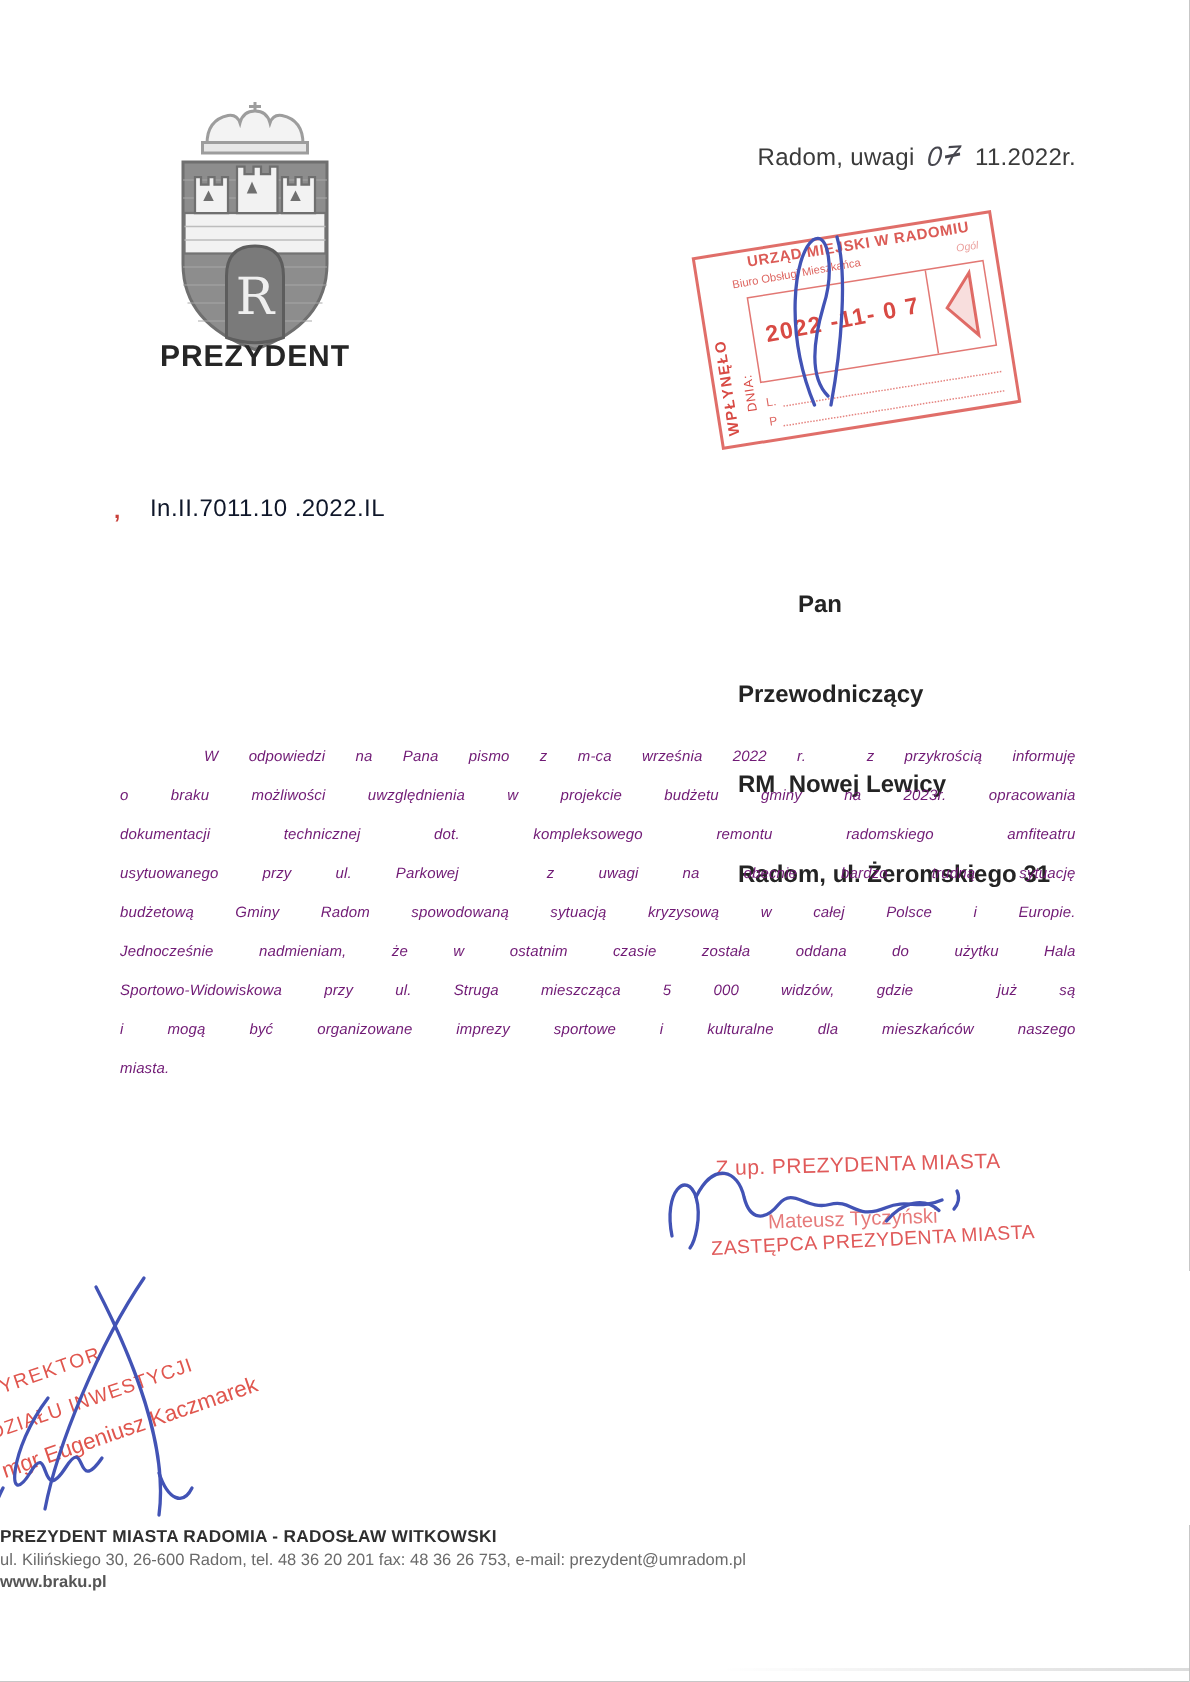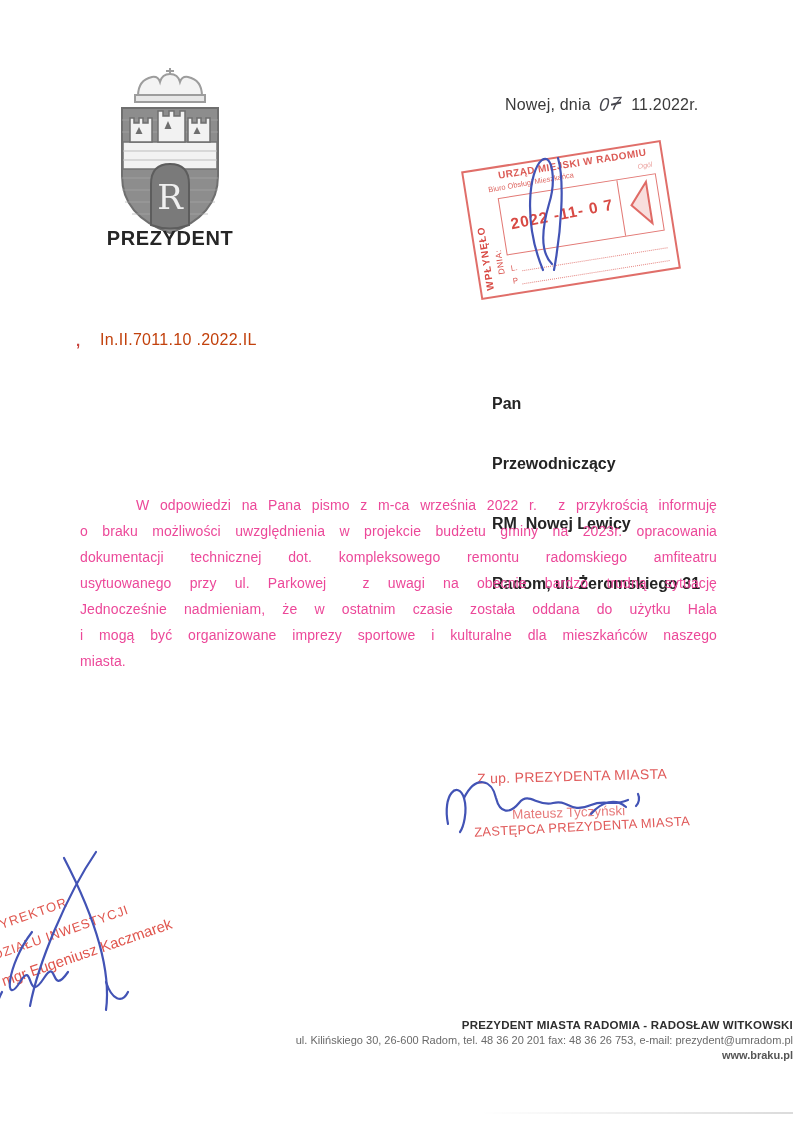--- a/index.html
+++ b/index.html
@@ -37,27 +37,27 @@
   .stamp-date{position:absolute; left:4px; top:16px; width:112px; text-align:center;
     font-size:15.5px; font-weight:bold; letter-spacing:1px; transform:rotate(-2deg); white-space:nowrap;}
   .stamp-divider{position:absolute; right:38px; top:0; bottom:0; width:0; border-left:1.5px solid rgba(216,74,68,.75);}
   .stamp-arrow{position:absolute; right:4px; top:2px; width:30px; height:50px;}
   .stamp-row{position:absolute; left:32px; right:8px; display:flex; align-items:flex-end; font-size:8px; opacity:.85;}
   .stamp-row .lead{flex:1; border-bottom:1.5px dotted rgba(216,74,68,.8); margin-left:4px; height:8px;}
   .row-l{bottom:20px;} .row-p{bottom:7px;}
 
   
   .red-tick{left:76px; top:332px; color:#c8403a; font-size:15px; font-weight:bold;}
-  .reference{left:100px; top:331px; font-size:16px; color:#c2410c; letter-spacing:.3px;}
+  .reference{left:100px; top:331px; font-size:16px; color:#0f172a; letter-spacing:.3px;}
   .recipient{left:492px; top:354px; font-weight:bold; color:#242424; line-height:20px; white-space:pre;}
-  .rcp1{font-size:16px;} .rcp2{font-size:17px;} .rcp3,.rcp4,.rcp5{font-size:16px;}
-
-  
-  .body-text{left:80px; top:492px; width:637px; font-size:14px; line-height:26px;
-    color:#ec4899; letter-spacing:.1px;}
+  .rcp1{font-size:16px;margin-left:40px;} .rcp2{font-size:17px;} .rcp3,.rcp4,.rcp5{font-size:16px;}
+
+  
+  .body-text{left:80px; top:492px; width:637px; font-size:10px; line-height:26px;
+    color:#701a75; letter-spacing:.1px;font-style:italic;}
   .bline{text-align:justify; text-align-last:justify; white-space:pre-wrap;}
   .bline.first{padding-left:56px;}
   .bline.last{text-align-last:left;}
 
   
   .appr{left:450px; top:768px; width:300px; height:80px; color:#e05a5a;}
   .appr-l1{position:absolute; left:27px; top:0; font-size:14px; letter-spacing:.3px; transform:rotate(-1.5deg); white-space:nowrap;}
   .appr-name{position:absolute; left:62px; top:37px; font-size:13.5px; transform:rotate(-2deg); opacity:.8; white-space:nowrap;}
   .appr-l3{position:absolute; left:24px; top:51px; font-size:13px; letter-spacing:.3px; transform:rotate(-3deg); white-space:nowrap;}
   .sig-blue{stroke:#4253b5; stroke-width:2.2; fill:none; stroke-linecap:round; stroke-linejoin:round;}
@@ -66,21 +66,21 @@
 
   
   .dir-stamp{left:-22px; top:918px; width:250px; transform:rotate(-19deg); transform-origin:0 0;
     color:#e0564e; line-height:27px; white-space:nowrap;}
   .dir-l1{font-size:13px; letter-spacing:1.2px; margin-left:8px;}
   .dir-l2{font-size:13px; letter-spacing:.8px; margin-left:-20px;}
   .dir-l3{font-size:15px; margin-left:2px;}
   .dir-sig{left:-6px; top:846px; width:190px; height:170px;}
 
   
-  .footer{left:0; top:1018px; width:793px; text-align:right; line-height:15px;}
+  .footer{left:0; top:1018px; width:793px; text-align:left; line-height:15px;}
   .f1{font-size:11.5px; font-weight:bold; color:#2f2f2f; letter-spacing:.2px;}
   .f2{font-size:11px; color:#6a6a6a;}
   .f3{font-size:11px; font-weight:bold; color:#555;}
 
   .scan-shadow{left:480px; top:1112px; width:313px; height:2px;
     background:linear-gradient(to right, rgba(0,0,0,0), rgba(0,0,0,.14));}
 </style>
 </head>
 <body>
 
@@ -110,21 +110,21 @@
     </g>
     <path d="M51 161 V120 Q51 100 70 100 Q89 100 89 120 V161 Q70 168 51 161 Z" fill="#7a7a7a" stroke="#5d5d5d" stroke-width="2"></path>
     <text x="70" y="145" text-anchor="middle" font-family="DejaVu Serif, serif" font-size="34" fill="#efefef">R</text>
   </svg>
 
   <div class="abs sender-title">
     <div>PREZYDENT</div>
   </div>
 
   <div class="abs date-line">
-    <span>Nowej, dnia</span>
+    <span>Radom, uwagi</span>
     <span class="hand-day">07</span>
     <span>11.2022r.</span>
   </div>
 
   <div class="abs stamp">
     <div class="stamp-office">URZĄD MIEJSKI W RADOMIU</div>
     <div class="stamp-bureau">Biuro Obsługi Mieszkańca</div>
     <div class="stamp-frag">Ogól</div>
     <div class="stamp-received vert">WPŁYNĘŁO</div>
     <div class="stamp-dnia vert">DNIA:</div>
@@ -158,21 +158,23 @@
     <div class="rcp3">Przewodniczący</div>
     <div class="rcp4">RM  Nowej Lewicy</div>
     <div class="rcp5">Radom, ul. Żeromskiego 31</div>
   </div>
 
   <div class="abs body-text">
     <div class="bline first">W odpowiedzi na Pana pismo z m-ca września 2022 r.  z przykrością informuję</div>
     <div class="bline">o braku możliwości uwzględnienia w projekcie budżetu gminy na 2023r. opracowania</div>
     <div class="bline">dokumentacji technicznej dot. kompleksowego remontu radomskiego amfiteatru</div>
     <div class="bline">usytuowanego przy ul. Parkowej  z uwagi na obecnie bardzo trudną sytuację</div>
+    <div class="bline">budżetową Gminy Radom spowodowaną sytuacją kryzysową w całej Polsce i Europie.</div>
     <div class="bline">Jednocześnie nadmieniam, że w ostatnim czasie została oddana do użytku Hala</div>
+    <div class="bline">Sportowo-Widowiskowa przy ul. Struga mieszcząca 5 000 widzów, gdzie  już są</div>
     <div class="bline">i mogą być organizowane imprezy sportowe i kulturalne dla mieszkańców naszego</div>
     <div class="bline last">miasta.</div>
   </div>
 
   <div class="abs appr">
     <div class="appr-l1">Z up. PREZYDENTA MIASTA</div>
     <div class="appr-name">Mateusz Tyczyński</div>
     <div class="appr-l3">ZASTĘPCA PREZYDENTA MIASTA</div>
   </div>
   <svg class="abs deputy-sig" viewBox="0 0 230 75">

